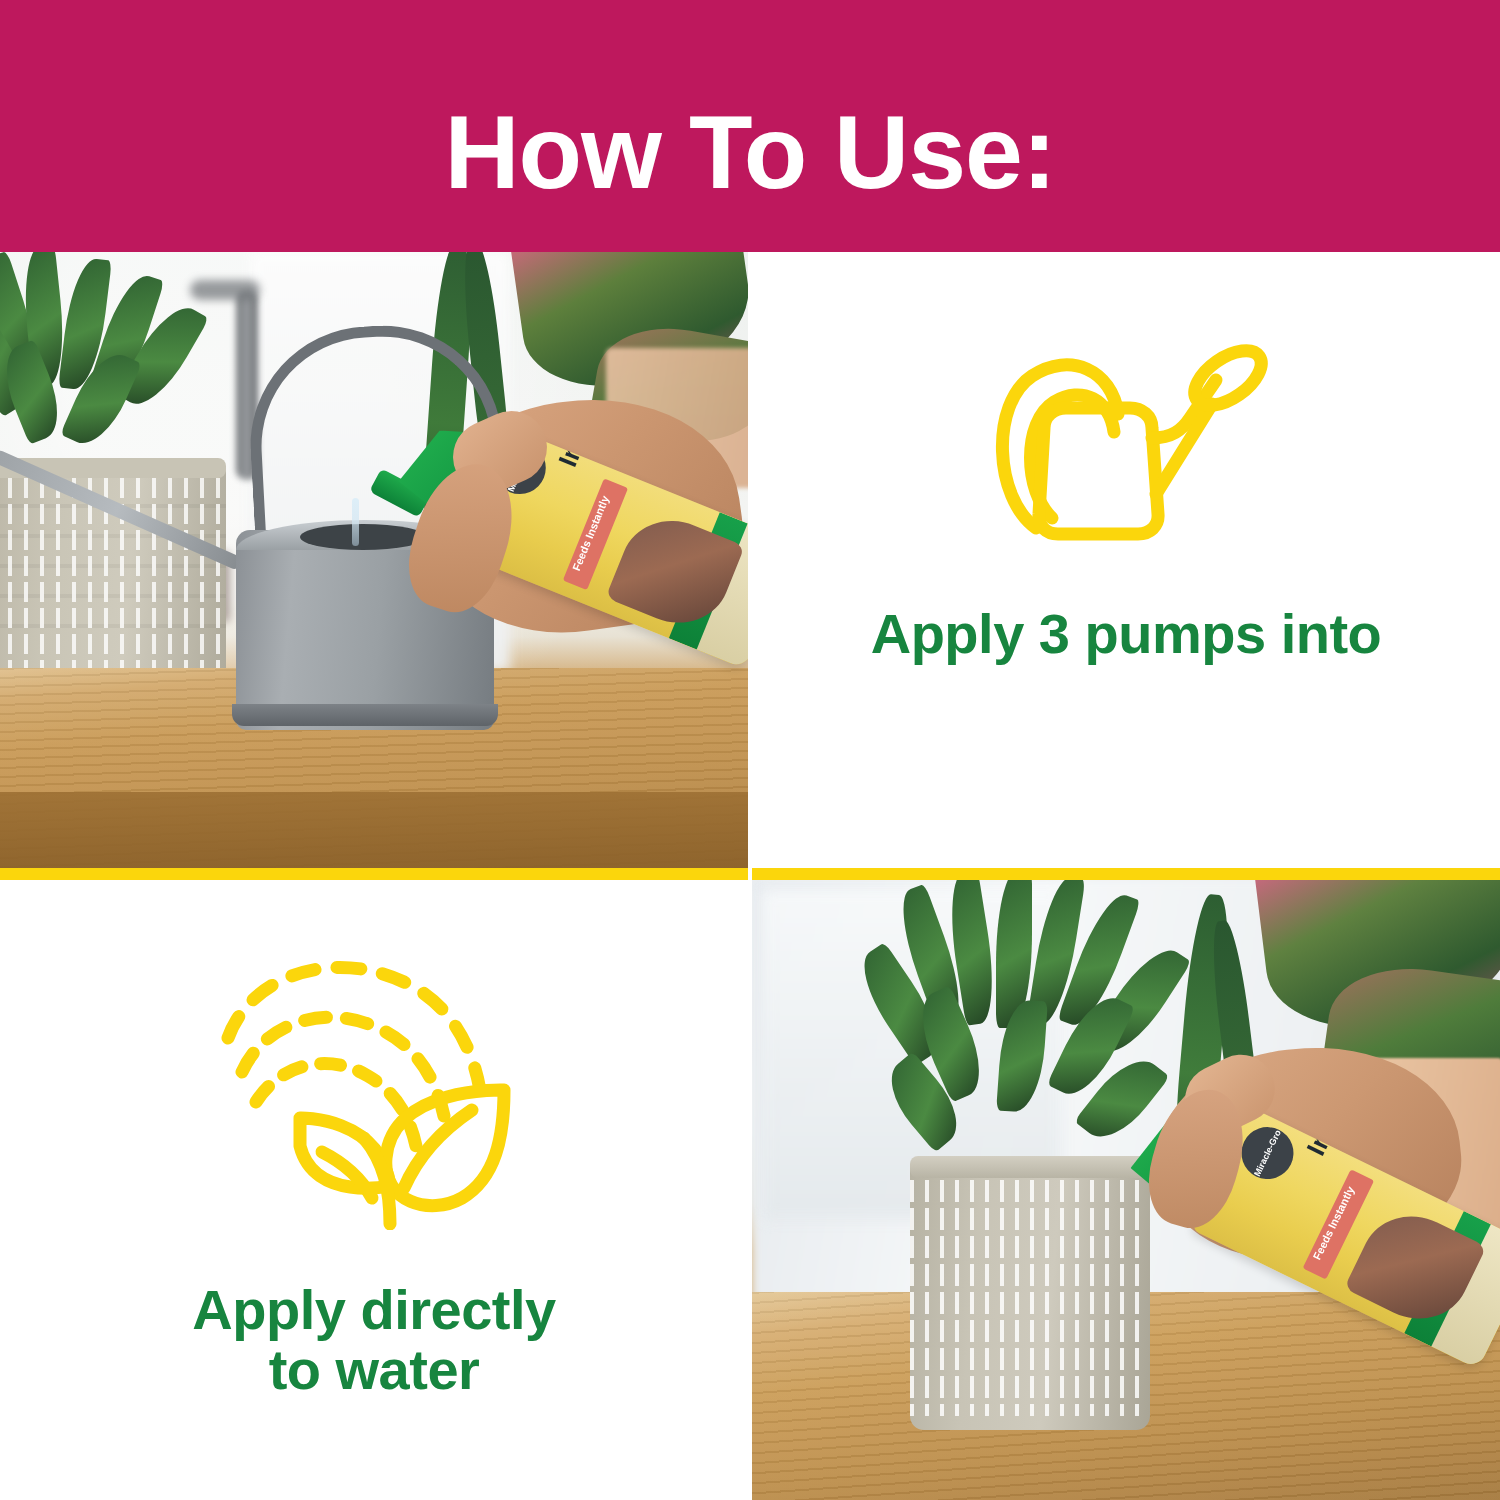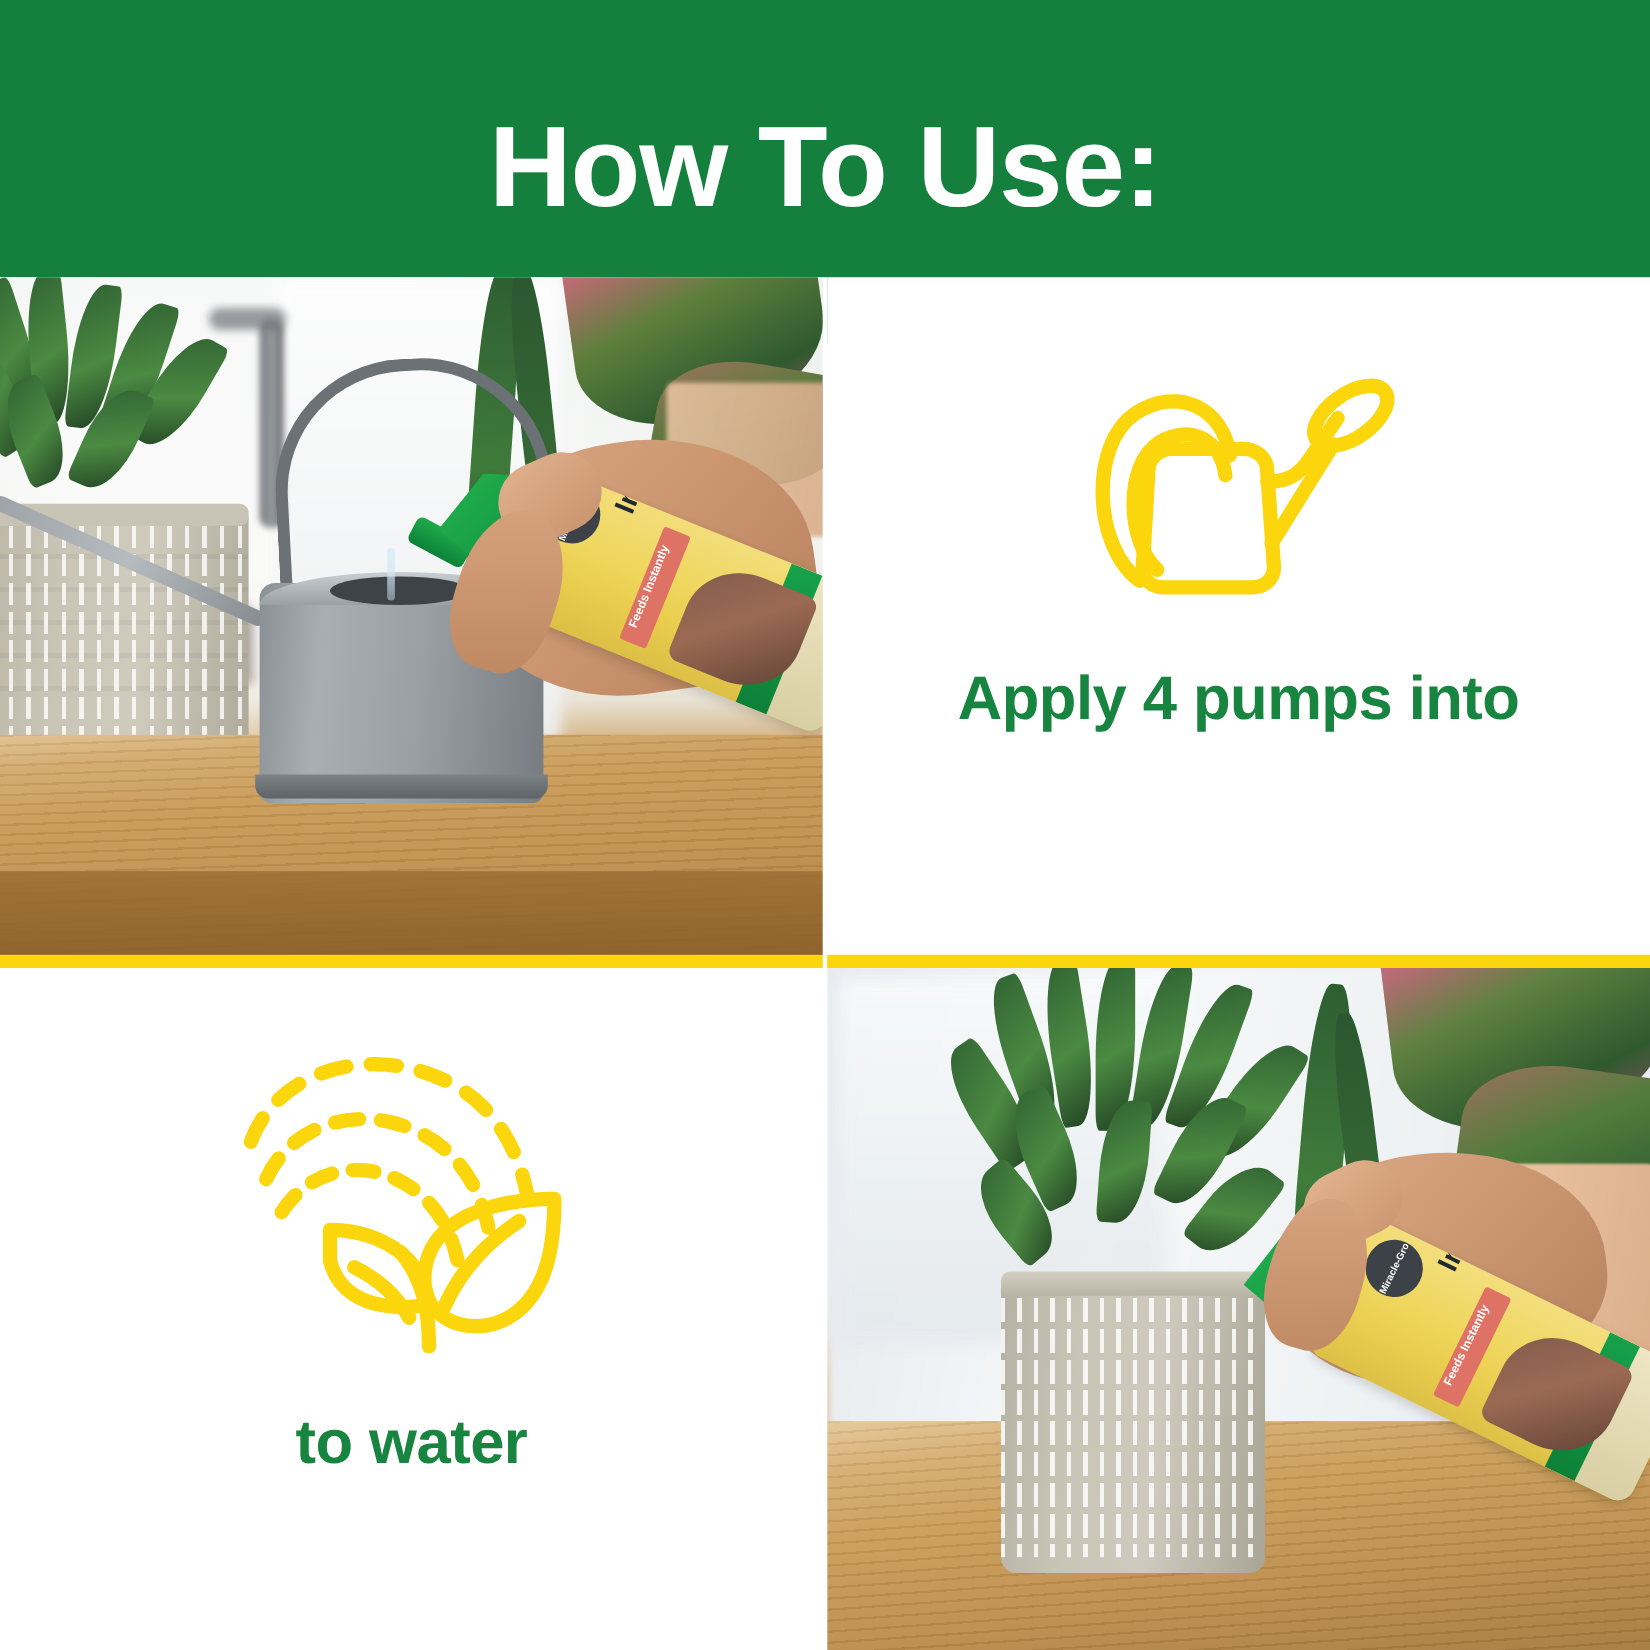--- a/index.html
+++ b/index.html
@@ -1,20 +1,20 @@
 <!DOCTYPE html>
 <html><head>
 <meta charset="utf-8">
 <style>
   html,body{margin:0;padding:0;background:#fff;}
   body{width:1500px;height:1500px;overflow:hidden;font-family:"Liberation Sans",sans-serif;}
   .page{position:relative;width:1500px;height:1500px;background:#fff;}
 
   
-  .header{position:absolute;left:0;top:0;width:1500px;height:312px;background:#15803d;
+  .header{position:absolute;left:0;top:0;width:1500px;height:312px;background:#be185d;
           display:flex;align-items:center;justify-content:center;}
   .header-title{color:#ffffff;font-size:104px;font-weight:bold;letter-spacing:-1px;
                 line-height:1;margin-top:-8px;font-family:"Liberation Sans",sans-serif;}
 
   
   .grid{position:absolute;left:0;top:252px;width:1500px;height:1248px;}
   .cell{position:absolute;overflow:hidden;background:#fff;}
   .c-tl{left:0;top:0;width:748px;height:620px;}
   .c-tr{left:752px;top:0;width:748px;height:620px;}
   .c-bl{left:0;top:628px;width:748px;height:620px;}
@@ -257,21 +257,21 @@
           <path d="M68 110 C68 98 78 90 90 90 L154 90 C166 90 176 98 176 110 L182 196
                    C183 208 174 216 162 216 L82 216 C70 216 62 208 63 196 Z"></path>
 
           <path d="M176 120 C196 120 206 112 214 100 L240 62"></path>
           <path d="M180 176 L236 86"></path>
 
           <ellipse cx="252" cy="60" rx="20" ry="38" transform="rotate(55 252 60)"></ellipse>
         </svg>
       </div>
       <div class="caption cap-tr">
-        <span class="cap-line">Apply 4 pumps into</span>
+        <span class="cap-line">Apply 3 pumps into</span>
       </div>
     </div>
 
     <div class="cell c-bl icon-cell">
       <div class="icon-wrap" style="margin-top:60px;">
         <svg width="340" height="290" viewBox="0 0 340 290" fill="none" stroke="#FBD60C" stroke-width="13" stroke-linecap="round" stroke-linejoin="round">
 
           <path d="M24 98 C46 36 128 8 200 42 C244 62 268 104 276 150" stroke-dasharray="24 22"></path>
           <path d="M38 132 C60 82 124 62 178 90 C214 108 232 140 240 176" stroke-dasharray="22 20"></path>
           <path d="M52 162 C76 124 124 112 164 136 C192 152 206 178 212 206" stroke-dasharray="20 19"></path>
@@ -280,20 +280,21 @@
           <path d="M118 212 C142 224 158 240 168 258"></path>
 
           <path d="M300 150 C300 150 188 146 182 218 C178 262 226 276 258 258
                    C292 238 300 196 300 150 Z"></path>
           <path d="M268 170 C238 190 214 216 200 248"></path>
 
           <path d="M186 284 C186 250 180 222 160 198"></path>
         </svg>
       </div>
       <div class="caption cap-bl">
+        <span class="cap-line">Apply directly</span>
         <span class="cap-line">to water</span>
       </div>
     </div>
 
     <div class="cell c-br">
       <div class="photo ph-br">
         <div class="br-wall"></div>
         <div class="br-win"></div>
 
         <div class="br-zz">

